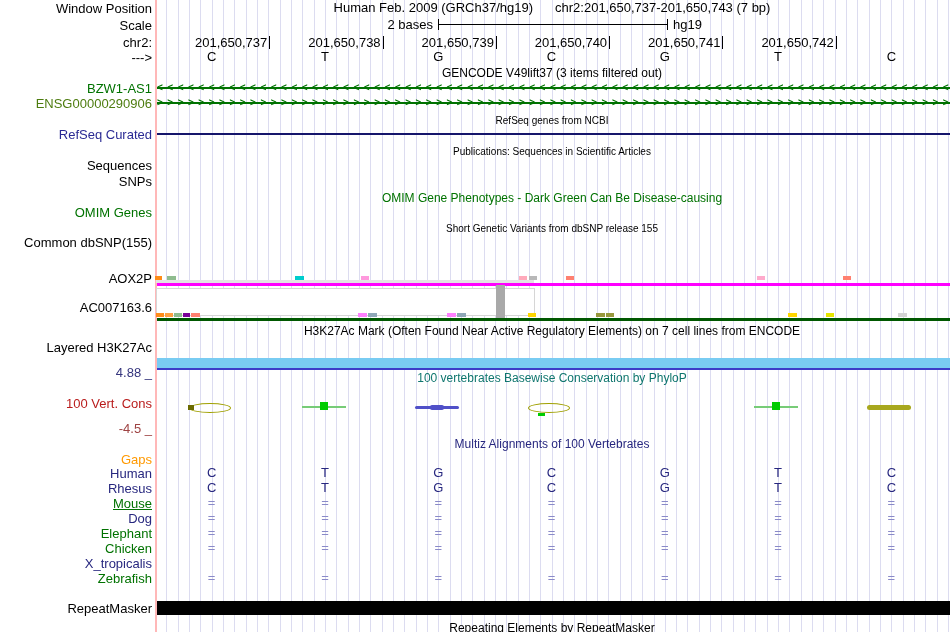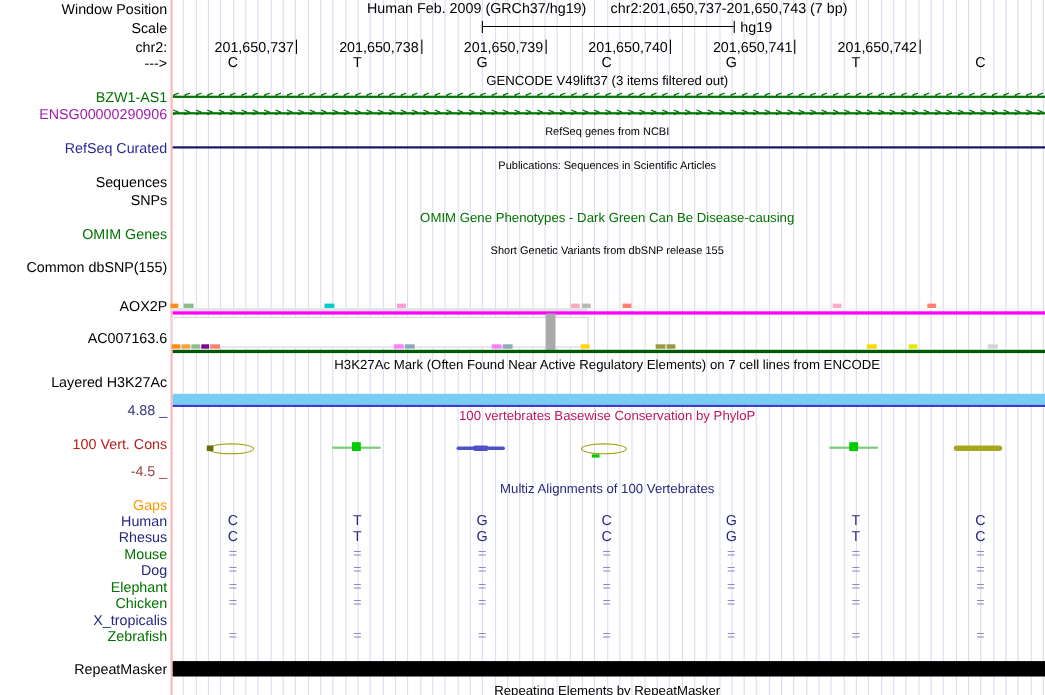--- a/index.html
+++ b/index.html
@@ -90,20 +90,21 @@
       <div style="position: absolute; left: 936.7px; top: 0px; width: 1px; height: 632px; background: rgb(220, 220, 240);"></div>
       <div style="position: absolute; left: 948px; top: 0px; width: 1px; height: 632px; background: rgb(220, 220, 240);"></div>
     </div>
 
   <div class="lbl" style="top:1px">Window Position</div>
   <div class="ctr t13" style="top:1px">
     <span>Human Feb. 2009 (GRCh37/hg19)</span><span style="margin-left:22px">chr2:201,650,737-201,650,743 (7 bp)</span>
   </div>
 
   <div class="lbl" style="top:18px">Scale</div>
+  <div class="abs t13" style="left:157px;top:18px;width:276px;text-align:right;height:14px;line-height:14px">2 bases</div>
   <div class="abs" style="left:438px;top:19px;width:228px;height:11px;border-left:1px solid #000;border-right:1px solid #000;background:linear-gradient(transparent 5px,#000 5px,#000 6px,transparent 6px)"></div>
   <div class="abs t13" style="left:673px;top:18px;height:14px;line-height:14px">hg19</div>
 
   <div class="lbl" style="top:35px">chr2:</div>
   <div id="coords">
       <div style="position: absolute; left: 122.3px; top: 36px; width: 145px; height: 13px; line-height: 13px; text-align: right; font-size: 13px; border-right: 1px solid rgb(0, 0, 0); padding-right: 2px;">201,650,737</div>
       <div style="position: absolute; left: 235.6px; top: 36px; width: 145px; height: 13px; line-height: 13px; text-align: right; font-size: 13px; border-right: 1px solid rgb(0, 0, 0); padding-right: 2px;">201,650,738</div>
       <div style="position: absolute; left: 348.9px; top: 36px; width: 145px; height: 13px; line-height: 13px; text-align: right; font-size: 13px; border-right: 1px solid rgb(0, 0, 0); padding-right: 2px;">201,650,739</div>
       <div style="position: absolute; left: 462.1px; top: 36px; width: 145px; height: 13px; line-height: 13px; text-align: right; font-size: 13px; border-right: 1px solid rgb(0, 0, 0); padding-right: 2px;">201,650,740</div>
       <div style="position: absolute; left: 575.4px; top: 36px; width: 145px; height: 13px; line-height: 13px; text-align: right; font-size: 13px; border-right: 1px solid rgb(0, 0, 0); padding-right: 2px;">201,650,741</div>
@@ -171,21 +172,21 @@
       <div style="position: absolute; left: 898px; top: 313px; width: 9px; height: 4px; background: rgb(212, 212, 212);"></div>
       <div style="position: absolute; left: 157px; top: 317.5px; width: 793px; height: 3px; background: rgb(0, 88, 0);"></div>
     </div>
 
   <div class="ctr t12" style="top:324px">H3K27Ac Mark (Often Found Near Active Regulatory Elements) on 7 cell lines from ENCODE</div>
   <div class="lbl" style="top:340px">Layered H3K27Ac</div>
   <div class="abs" id="h3k-bar" style="left: 157px; top: 358px; width: 793px; height: 9.5px; background: rgb(121, 204, 242);"></div>
   <div class="abs" id="h3k-base" style="left: 157px; top: 367.5px; width: 793px; height: 2px; background: rgb(60, 60, 200);"></div>
 
   <div class="lbl" style="top: 365px; color: rgb(53, 53, 125);">4.88 _</div>
-  <div class="ctr t12" style="top: 371px; color: #be185d;">100 vertebrates Basewise Conservation by PhyloP</div>
+  <div class="ctr t12" style="top: 371px; color: #0f766e;">100 vertebrates Basewise Conservation by PhyloP</div>
   <div class="lbl" style="top: 396px; color: #b91c1c;">100 Vert. Cons</div>
   <div class="lbl" style="top: 421px; color: rgb(158, 67, 67);">-4.5 _</div>
   <div id="cons">
       <div style="position: absolute; left: 189px; top: 403px; width: 40px; height: 8px; border: 1.5px solid rgb(160, 160, 0); border-radius: 50%;"></div>
       <div style="position: absolute; left: 188px; top: 405px; width: 6px; height: 5px; background: rgb(107, 107, 0);"></div>
       <div style="position: absolute; left: 302px; top: 406px; width: 44px; height: 2px; background: rgb(119, 204, 119);"></div>
       <div style="position: absolute; left: 320px; top: 402px; width: 8px; height: 8px; background: rgb(0, 204, 0);"></div>
       <div style="position: absolute; left: 415px; top: 406px; width: 44px; height: 2.5px; background: rgb(80, 80, 200); border-radius: 2px;"></div>
       <div style="position: absolute; left: 430px; top: 405px; width: 14px; height: 4.5px; background: rgb(80, 80, 200); border-radius: 2px;"></div>
       <div style="position: absolute; left: 528px; top: 403px; width: 40px; height: 8px; border: 1.5px solid rgb(160, 160, 0); border-radius: 50%;"></div>
@@ -207,21 +208,21 @@
       <div style="position: absolute; left: 721.4px; top: 465px; width: 113.285px; height: 15px; line-height: 15px; text-align: center; font-size: 13px; color: rgb(39, 39, 127);">T</div>
       <div style="position: absolute; left: 834.7px; top: 465px; width: 113.285px; height: 15px; line-height: 15px; text-align: center; font-size: 13px; color: rgb(39, 39, 127);">C</div>
       <div style="position: absolute; left: 0px; top: 481px; width: 152px; text-align: right; font-size: 13px; height: 15px; line-height: 15px; white-space: nowrap; color: rgb(39, 39, 127);">Rhesus</div>
       <div style="position: absolute; left: 155px; top: 480px; width: 113.285px; height: 15px; line-height: 15px; text-align: center; font-size: 13px; color: rgb(39, 39, 127);">C</div>
       <div style="position: absolute; left: 268.3px; top: 480px; width: 113.285px; height: 15px; line-height: 15px; text-align: center; font-size: 13px; color: rgb(39, 39, 127);">T</div>
       <div style="position: absolute; left: 381.6px; top: 480px; width: 113.285px; height: 15px; line-height: 15px; text-align: center; font-size: 13px; color: rgb(39, 39, 127);">G</div>
       <div style="position: absolute; left: 494.9px; top: 480px; width: 113.285px; height: 15px; line-height: 15px; text-align: center; font-size: 13px; color: rgb(39, 39, 127);">C</div>
       <div style="position: absolute; left: 608.1px; top: 480px; width: 113.285px; height: 15px; line-height: 15px; text-align: center; font-size: 13px; color: rgb(39, 39, 127);">G</div>
       <div style="position: absolute; left: 721.4px; top: 480px; width: 113.285px; height: 15px; line-height: 15px; text-align: center; font-size: 13px; color: rgb(39, 39, 127);">T</div>
       <div style="position: absolute; left: 834.7px; top: 480px; width: 113.285px; height: 15px; line-height: 15px; text-align: center; font-size: 13px; color: rgb(39, 39, 127);">C</div>
-      <div style="position: absolute; left: 0px; top: 496px; width: 152px; text-align: right; font-size: 13px; height: 15px; line-height: 15px; white-space: nowrap; color: rgb(0, 114, 0);">Mouse</div>
+      <div style="position: absolute; left: 0px; top: 496px; width: 152px; text-align: right; font-size: 13px; height: 15px; line-height: 15px; white-space: nowrap; color: rgb(0, 114, 0); text-decoration: underline;">Mouse</div>
       <div style="position: absolute; left: 155px; top: 495px; width: 113.285px; height: 15px; line-height: 15px; text-align: center; font-size: 13px; color: rgb(138, 138, 200);">=</div>
       <div style="position: absolute; left: 268.3px; top: 495px; width: 113.285px; height: 15px; line-height: 15px; text-align: center; font-size: 13px; color: rgb(138, 138, 200);">=</div>
       <div style="position: absolute; left: 381.6px; top: 495px; width: 113.285px; height: 15px; line-height: 15px; text-align: center; font-size: 13px; color: rgb(138, 138, 200);">=</div>
       <div style="position: absolute; left: 494.9px; top: 495px; width: 113.285px; height: 15px; line-height: 15px; text-align: center; font-size: 13px; color: rgb(138, 138, 200);">=</div>
       <div style="position: absolute; left: 608.1px; top: 495px; width: 113.285px; height: 15px; line-height: 15px; text-align: center; font-size: 13px; color: rgb(138, 138, 200);">=</div>
       <div style="position: absolute; left: 721.4px; top: 495px; width: 113.285px; height: 15px; line-height: 15px; text-align: center; font-size: 13px; color: rgb(138, 138, 200);">=</div>
       <div style="position: absolute; left: 834.7px; top: 495px; width: 113.285px; height: 15px; line-height: 15px; text-align: center; font-size: 13px; color: rgb(138, 138, 200);">=</div>
       <div style="position: absolute; left: 0px; top: 511px; width: 152px; text-align: right; font-size: 13px; height: 15px; line-height: 15px; white-space: nowrap; color: rgb(39, 39, 127);">Dog</div>
       <div style="position: absolute; left: 155px; top: 510px; width: 113.285px; height: 15px; line-height: 15px; text-align: center; font-size: 13px; color: rgb(138, 138, 200);">=</div>
       <div style="position: absolute; left: 268.3px; top: 510px; width: 113.285px; height: 15px; line-height: 15px; text-align: center; font-size: 13px; color: rgb(138, 138, 200);">=</div>
@@ -259,18 +260,18 @@
 
   <div class="ctr t12" style="top:621px">Repeating Elements by RepeatMasker</div>
   <div class="lbl" style="top:601px">RepeatMasker</div>
   <div class="abs" id="repeat-bar" style="left: 157px; top: 601px; width: 793px; height: 14px; background: rgb(0, 0, 0);"></div>
 
 <div style="position: absolute; left: 0px; top: 81px; width: 152px; text-align: right; font-size: 13px; height: 15px; line-height: 15px; white-space: nowrap; color: rgb(0, 114, 0);">BZW1-AS1</div>
     <div style="position: absolute; left: 157px; top: 80px; width: 793px; height: 15px; overflow: hidden;">
       <div style="position: absolute; left: 0px; top: 7px; width: 793px; height: 1.5px; background: rgb(0, 114, 0);"></div>
       <div style="position: absolute; left: 0px; top: 0px; width: 793px; height: 15px; line-height: 15px; font-size: 10px; letter-spacing: 4.5px; color: rgb(0, 114, 0); white-space: nowrap; font-weight: bold;">&lt;&lt;&lt;&lt;&lt;&lt;&lt;&lt;&lt;&lt;&lt;&lt;&lt;&lt;&lt;&lt;&lt;&lt;&lt;&lt;&lt;&lt;&lt;&lt;&lt;&lt;&lt;&lt;&lt;&lt;&lt;&lt;&lt;&lt;&lt;&lt;&lt;&lt;&lt;&lt;&lt;&lt;&lt;&lt;&lt;&lt;&lt;&lt;&lt;&lt;&lt;&lt;&lt;&lt;&lt;&lt;&lt;&lt;&lt;&lt;&lt;&lt;&lt;&lt;&lt;&lt;&lt;&lt;&lt;&lt;&lt;&lt;&lt;&lt;&lt;&lt;&lt;&lt;&lt;&lt;&lt;&lt;&lt;&lt;&lt;</div>
     </div>
-    <div style="position: absolute; left: 0px; top: 96px; width: 152px; text-align: right; font-size: 13px; height: 15px; line-height: 15px; white-space: nowrap; color: #a21caf;">ENSG00000290906</div>
+    <div style="position: absolute; left: 0px; top: 96px; width: 152px; text-align: right; font-size: 13px; height: 15px; line-height: 15px; white-space: nowrap; color: #4d7c0f;">ENSG00000290906</div>
     <div style="position: absolute; left: 157px; top: 95px; width: 793px; height: 15px; overflow: hidden;">
       <div style="position: absolute; left: 0px; top: 7px; width: 793px; height: 1.5px; background: rgb(0, 114, 0);"></div>
       <div style="position: absolute; left: 0px; top: 0px; width: 793px; height: 15px; line-height: 15px; font-size: 10px; letter-spacing: 4.5px; color: rgb(0, 114, 0); white-space: nowrap; font-weight: bold;">&gt;&gt;&gt;&gt;&gt;&gt;&gt;&gt;&gt;&gt;&gt;&gt;&gt;&gt;&gt;&gt;&gt;&gt;&gt;&gt;&gt;&gt;&gt;&gt;&gt;&gt;&gt;&gt;&gt;&gt;&gt;&gt;&gt;&gt;&gt;&gt;&gt;&gt;&gt;&gt;&gt;&gt;&gt;&gt;&gt;&gt;&gt;&gt;&gt;&gt;&gt;&gt;&gt;&gt;&gt;&gt;&gt;&gt;&gt;&gt;&gt;&gt;&gt;&gt;&gt;&gt;&gt;&gt;&gt;&gt;&gt;&gt;&gt;&gt;&gt;&gt;&gt;&gt;&gt;&gt;&gt;&gt;&gt;&gt;&gt;</div>
     </div>
   </div>
 
 </body></html>

